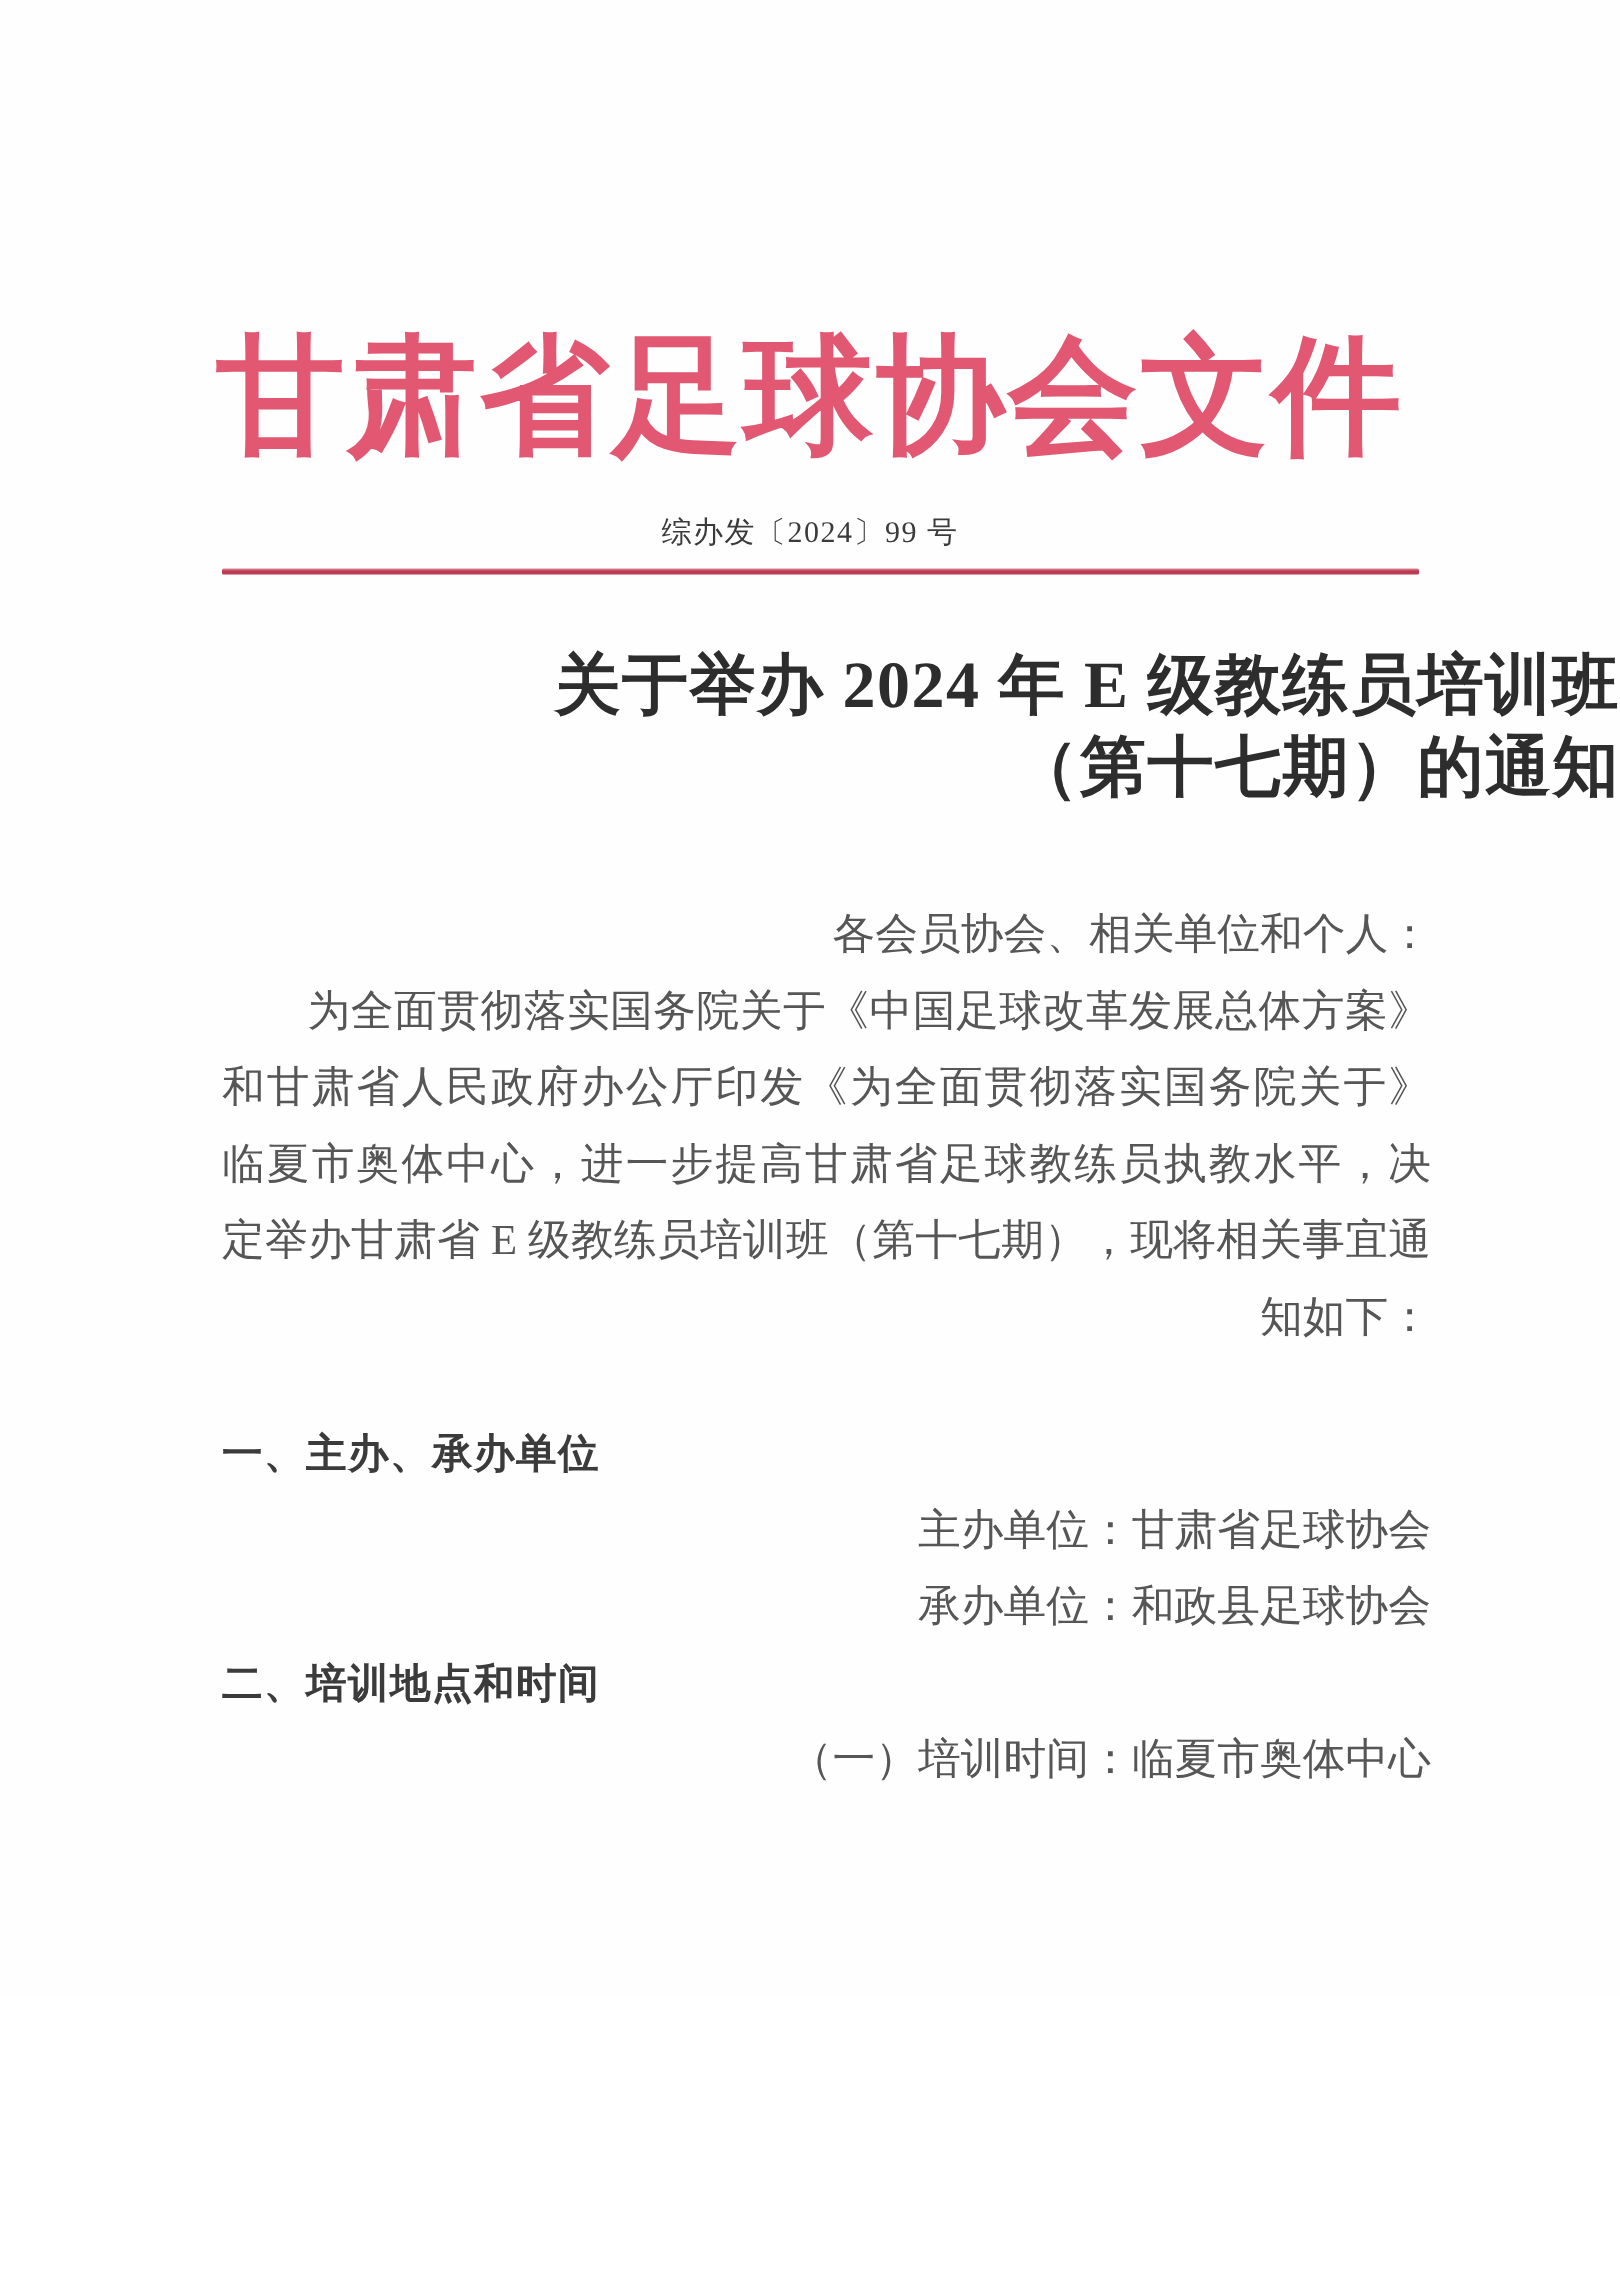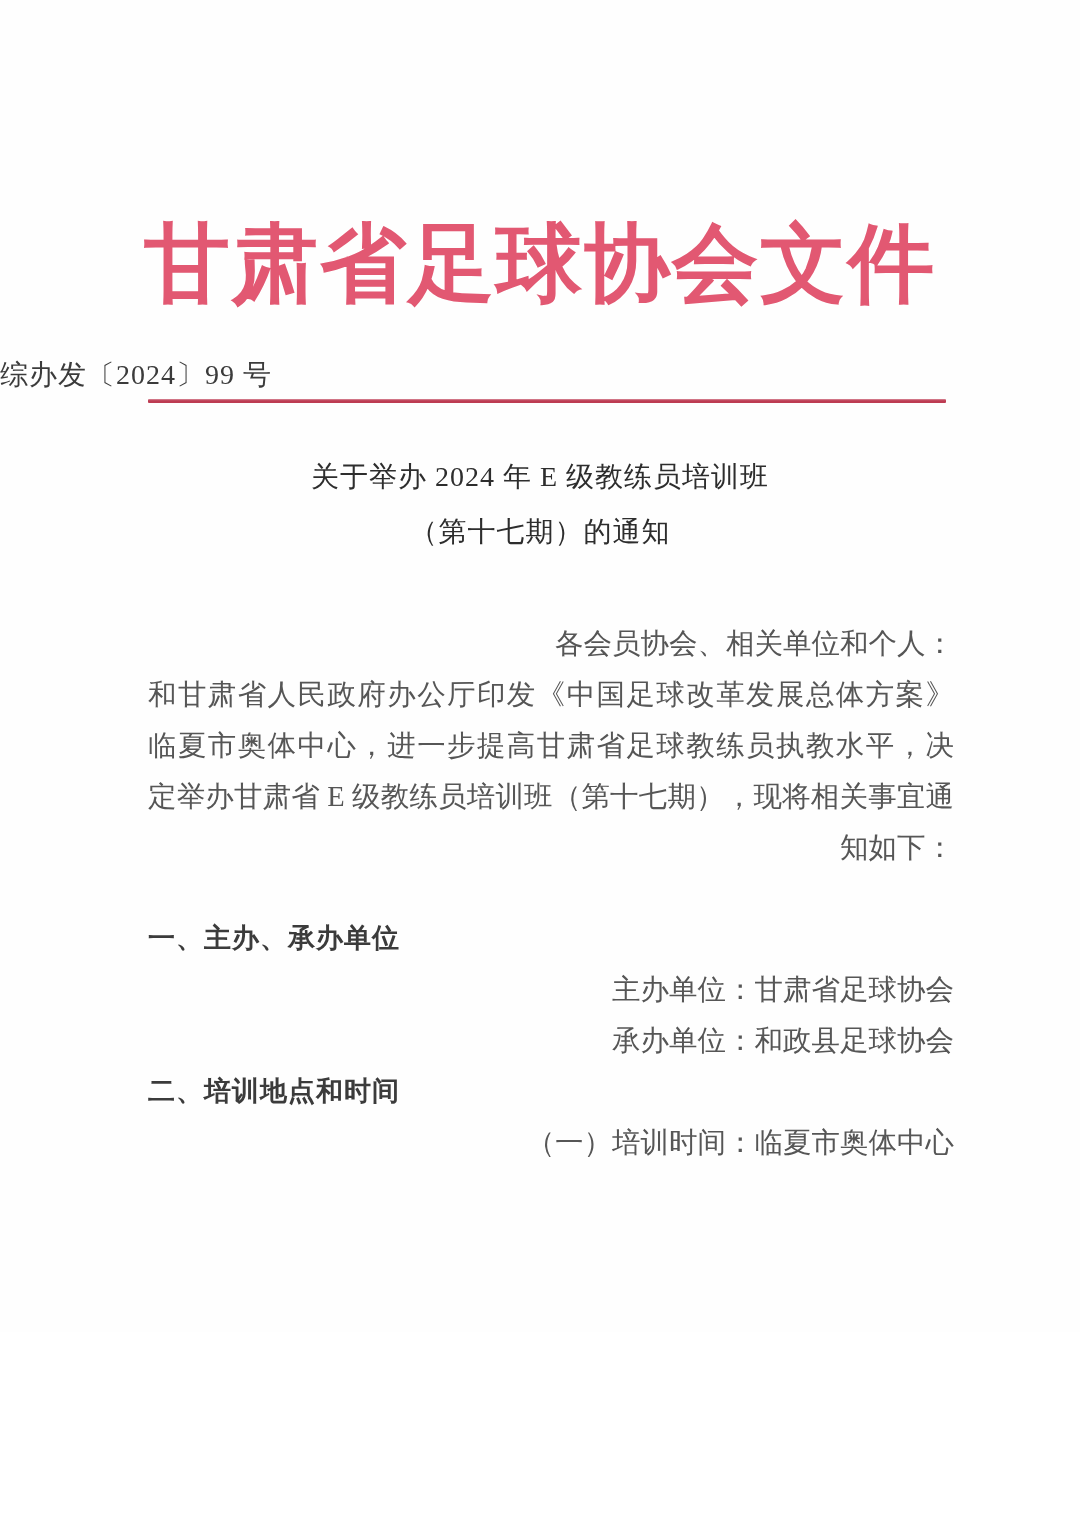--- a/index.html
+++ b/index.html
@@ -26,40 +26,41 @@
     text-align: center;
     font-size: 86px;
     line-height: 88px;
     font-weight: bold;
     letter-spacing: 2px;
     color: var(--header-red);
     font-family: "Liberation Serif", "DejaVu Serif", serif;
     white-space: nowrap;
   }
   .doc-number {
-    margin-top: 52px;
-    font-size: 28px;
+    margin-top: 32px;
+    text-align: center;
+    font-size: 20px;
     line-height: 30px;
     color: var(--heading-ink);
     letter-spacing: 1px;
   }
   .red-rule {
     margin-top: 9px;
     margin-left: 148px;
     width: 798px;
     height: 4px;
     background: linear-gradient(to bottom, var(--rule-red-light) 0%, var(--rule-red) 45%, var(--rule-red) 100%);
     border-radius: 1px;
   }
   .doc-title {
     margin-top: 46px;
-    text-align: center;
-    font-size: 28px;
+    text-align: right;
+    font-size: 44px;
     line-height: 55px;
-    font-weight: normal;
+    font-weight: bold;
     color: var(--title-ink);
     letter-spacing: 1px;
   }
   .body-block {
     margin-top: 59px;
     margin-left: 148px;
     width: 806px;
     font-size: 28.5px;
     color: var(--body-ink);
   }
@@ -96,21 +97,22 @@
 
   <div class="doc-title">
     <div>关于举办 2024 年 E 级教练员培训班</div>
     <div>（第十七期）的通知</div>
   </div>
 
   <div class="body-block">
 
     <div class="line">各会员协会、相关单位和个人：</div>
 
-    <div class="line fill">和甘肃省人民政府办公厅印发《中国足球改革发展总体方案》</div>
+    <div class="line indent fill">为全面贯彻落实国务院关于《中国足球改革发展总体方案》</div>
+    <div class="line fill">和甘肃省人民政府办公厅印发《为全面贯彻落实国务院关于》</div>
     <div class="line fill">临夏市奥体中心，进一步提高甘肃省足球教练员执教水平，决</div>
     <div class="line fill">定举办甘肃省 E 级教练员培训班（第十七期），现将相关事宜通</div>
     <div class="line">知如下：</div>
 
     <div class="section-heading first">一、主办、承办单位</div>
     <div class="line item">主办单位：甘肃省足球协会</div>
     <div class="line item">承办单位：和政县足球协会</div>
 
     <div class="section-heading">二、培训地点和时间</div>
     <div class="line item">（一）培训时间：临夏市奥体中心</div>

